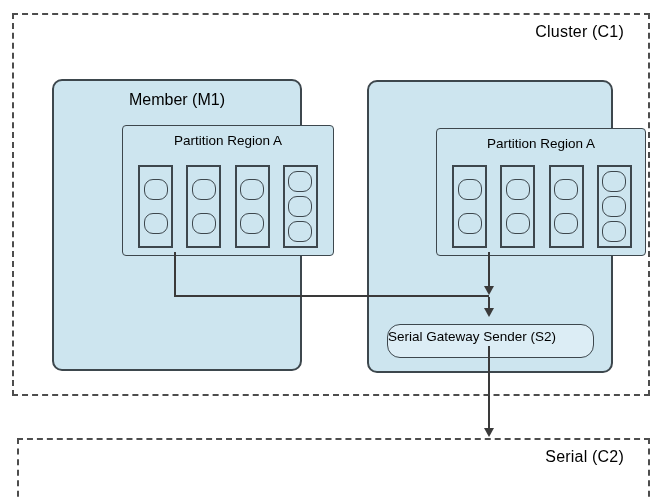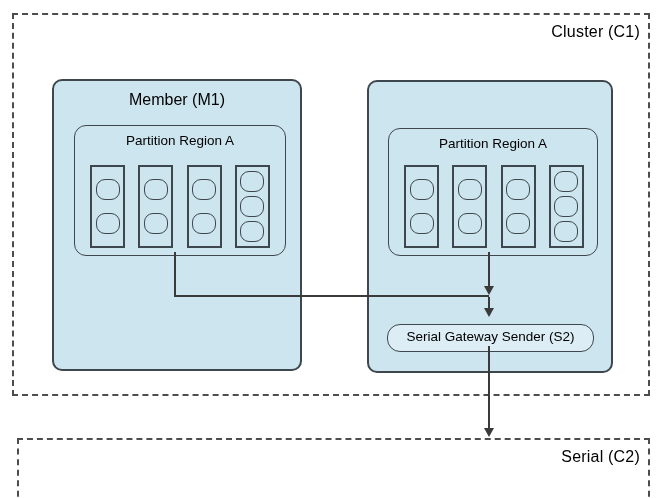--- a/index.html
+++ b/index.html
@@ -6,59 +6,59 @@
   html, body { background: #ffffff; }
   .canvas {
     position: relative; width: 666px; height: 498px;
     background: #ffffff; overflow: hidden;
     font-family: "Liberation Sans", sans-serif; color: #000;
   }
   .cluster { position: absolute; border: 2px dashed var(--dashed-border); background: transparent; }
   .cluster-c1 { left: 12px; top: 13px; width: 638px; height: 383px; }
   .cluster-c2 { left: 17px; top: 438px; width: 633px; height: 80px; }
   .cluster-label {
-    position: absolute; top: 8px; right: 8px;
+    position: absolute; top: 8px; right: 24px;
     font-size: 16px; letter-spacing: 0.2px; color: #000;
   }
   .member {
     position: absolute; background: var(--member-fill);
     border: 2px solid var(--border); border-radius: 10px;
   }
   .member-m1 { left: 38px; top: 64px; width: 250px; height: 292px; } 
   .member-m2 { left: 353px; top: 65px; width: 246px; height: 293px; } 
   .member-title {
     position: absolute; top: 10px; left: 0; width: 100%;
     text-align: center; font-size: 16px;
   }
   .partition {
     position: absolute; background: var(--member-fill);
-    border: 1.5px solid var(--border); border-radius: 12px;
+    border: 1.5px solid var(--border); border-radius: 4px; margin-left: 48px;
   }
   .member-m1 .partition { left: 20px; top: 44px; width: 212px; height: 131px; }
   .member-m2 .partition { left: 19px; top: 46px; width: 210px; height: 128px; }
   .partition-title { padding-top: 7px; text-align: center; font-size: 13.5px; }
   .bucket-columns {
     position: absolute; left: 15px; top: 39px; width: 180px; height: 83px;
     display: flex; justify-content: space-between;
   }
   .member-m2 .bucket-columns { top: 36px; }
   .bucket-column {
     width: 35px; height: 83px; border: 2px solid var(--border);
     background: var(--member-fill);
     display: flex; flex-direction: column; align-items: center; justify-content: space-evenly;
   }
   .bucket {
     width: 24px; height: 21px; flex: none;
     border: 1.5px solid var(--border); border-radius: 9px;
     background: var(--member-fill);
   }
   .sender-box {
-    position: absolute; left: 18px; top: 242px; width: 207px; height: 28px;
+    position: absolute; left: 18px; top: 242px; width: 207px; height: 34px;
     background: var(--sender-fill); border: 1.5px solid var(--border);
-    border-radius: 13px; text-align: center; font-size: 13.5px; line-height: 23px;
+    border-radius: 13px; font-size: 13.5px; line-height: 23px;
   }
   .line { position: absolute; background: var(--line); }
   .line-v1 { left: 174px; top: 252px; width: 2px; height: 45px; }
   .line-h1 { left: 174px; top: 295px; width: 315px; height: 2px; }
   .line-v2 { left: 488px; top: 252px; width: 2px; height: 35px; }
   .line-v3 { left: 488px; top: 297px; width: 2px; height: 12px; }
   .line-v4 { left: 488px; top: 346px; width: 2px; height: 82px; }
   .arrow-down {
     position: absolute; width: 0; height: 0;
     border-left: 5px solid transparent; border-right: 5px solid transparent;

